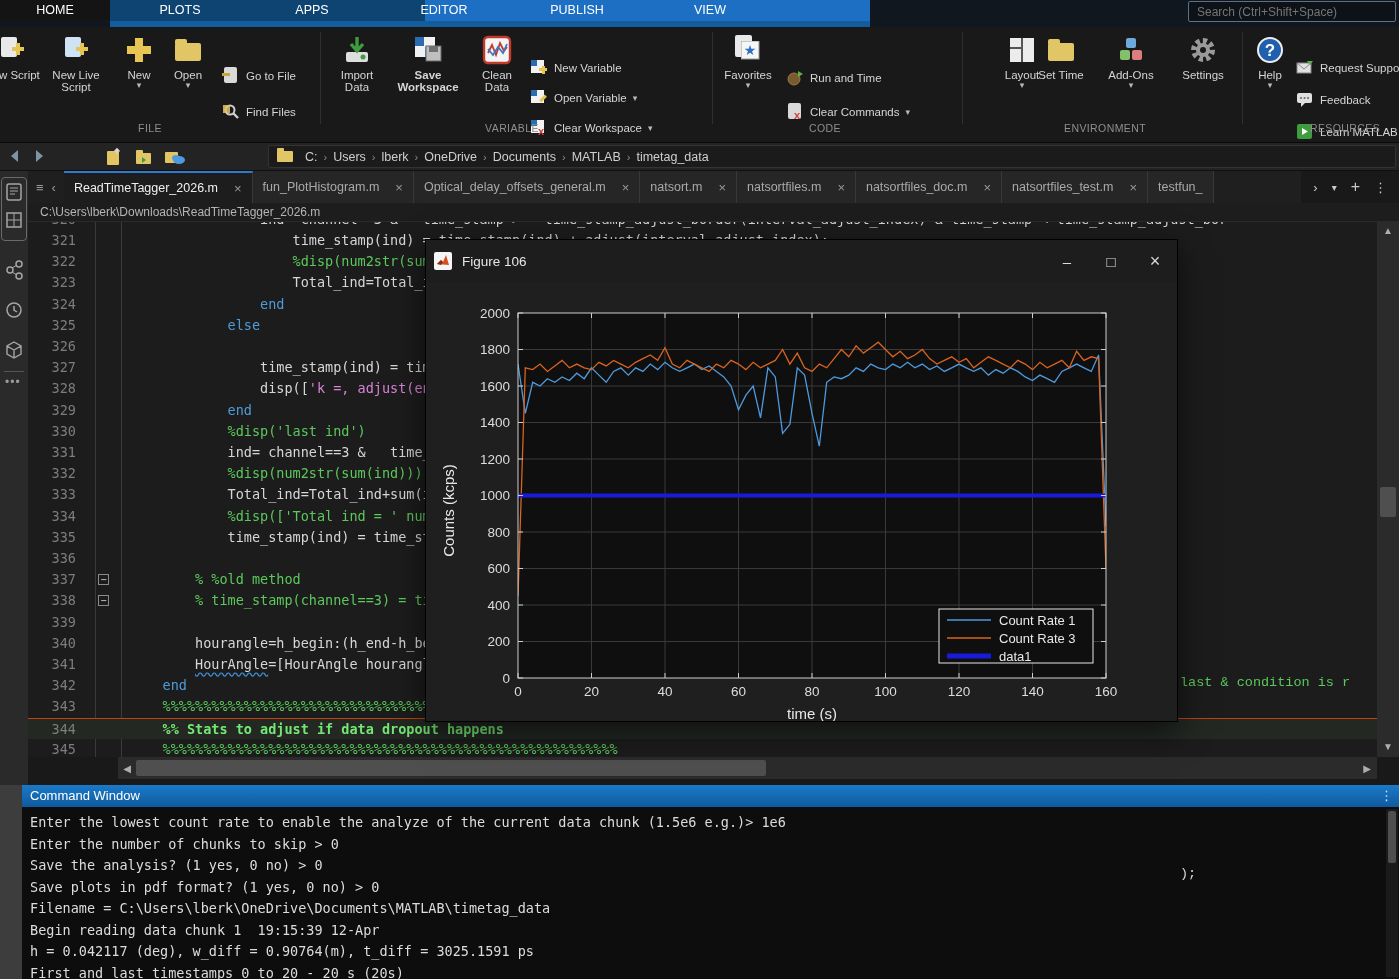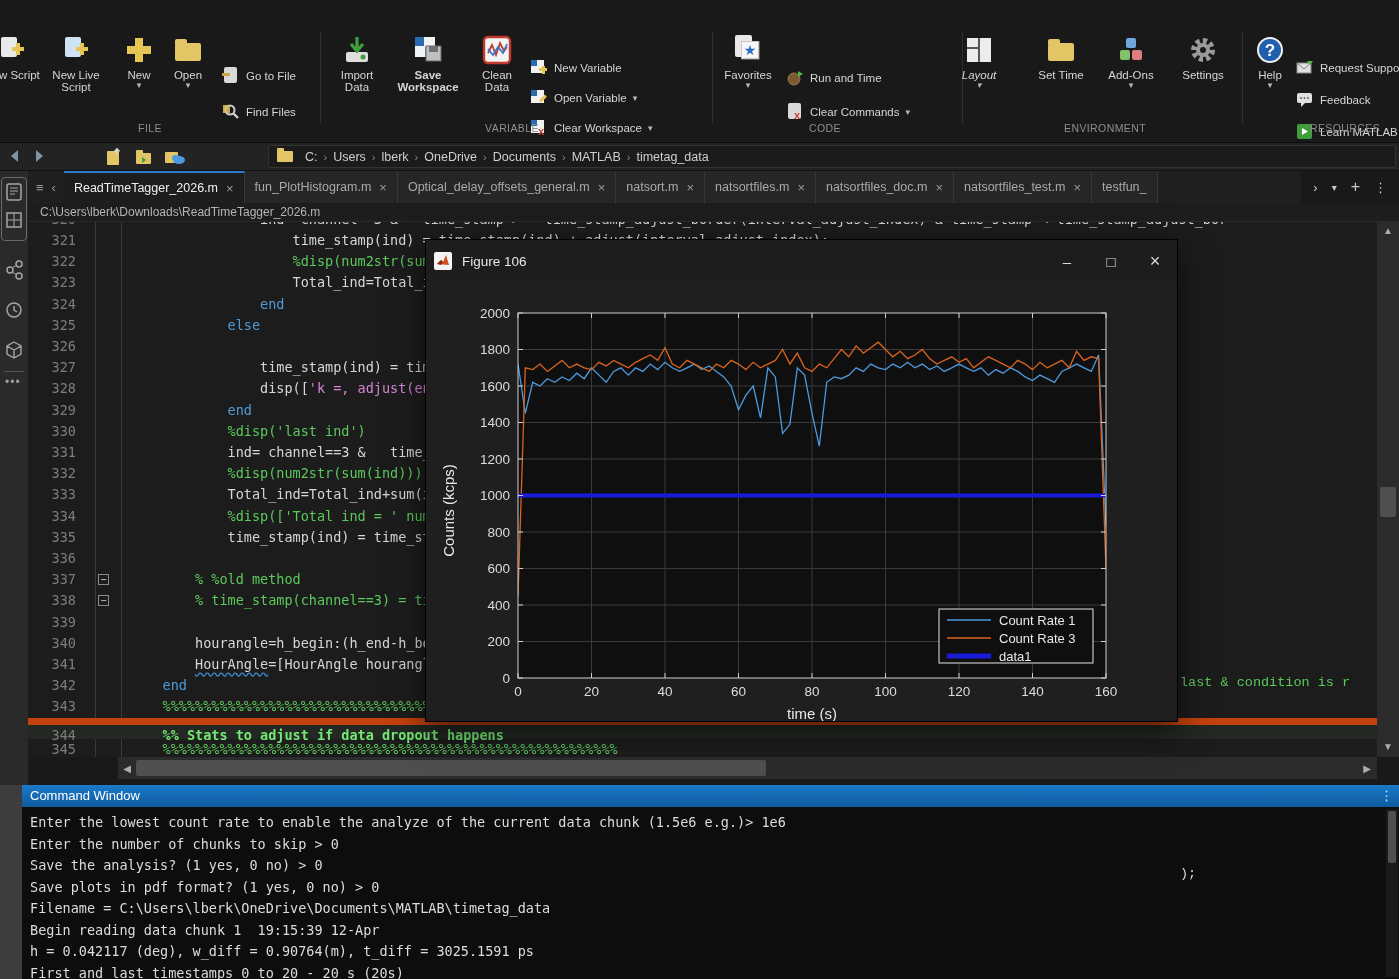--- a/index.html
+++ b/index.html
@@ -45,39 +45,39 @@
   .crumb-sep { color:#8a8a8a; font-size:11px; padding:0 2px; }
   .qab-ic { top:4px; }
 
   
   #sidebar { left:0; top:171px; width:28px; height:614px; background:#2a2a2a; }
   .sb-ic { left:3px; width:22px; height:22px; color:#a5a5a5; }
 
   
   #edtabs { left:28px; top:171px; width:1371px; height:32px; background:#1f1f1f; display:flex; align-items:stretch; overflow:hidden; }
   #edtabs-left { display:flex; align-items:center; gap:8px; padding:0 8px; color:#9a9a9a; font-size:13px; }
-  .edtab { display:flex; align-items:center; gap:8px; padding:0 10px; font-size:12.5px; color:#a9a9a9;
+  .edtab { display:flex; align-items:center; gap:16px; padding:0 10px; font-size:12.5px; color:#a9a9a9;
     background:#262626; border-right:1px solid #383838; white-space:nowrap; }
   .edtab.active { background:#1d1d1d; color:#f0f0f0; border-top:2px solid #2d7ad0; }
   .edtab .x { color:#9a9a9a; font-size:13px; }
   #edtabs-right { margin-left:auto; display:flex; align-items:center; gap:14px; padding:0 12px; color:#c9c9c9; font-size:13px; background:#191919; }
 
   
   #fpathbar { left:28px; top:203px; width:1371px; height:19px; background:#1d1d1d; border-bottom:1px solid #2a2a2a;
     color:#b5b5b5; font-size:12px; line-height:19px; padding-left:12px; }
 
   
   #editor { left:28px; top:222px; width:1349px; height:535px; background:#1c1c1c; overflow:hidden; }
   .gutline { top:0; width:1px; height:535px; background:#3a3a3a; }
   .code-row { left:0; width:1349px; height:21.2px; font-family:"DejaVu Sans Mono", monospace; font-size:13.5px; line-height:21.2px; white-space:pre; }
   .code-row .ln { position:absolute; left:4px; width:44px; text-align:right; color:#7d7d7d; }
   .code-row .ct { position:absolute; left:102px; }
   .tok-c { color:#d6d6d6; } .tok-k { color:#4f9bd8; } .tok-m { color:#5bc95b; } .tok-s { color:#d583d5; }
   .tok-w { color:#d6d6d6; text-decoration:underline; text-decoration-style:wavy; text-decoration-color:#3f8fd6; text-underline-offset:3px; }
-  .secrow { background:#232823; border-top:7px solid #c2410c; }
+  .secrow { background:#232823; border-top:1px solid #c2410c; }
   .secrow .tok-m { color:#74e874; font-weight:bold; }
   .foldbox { position:absolute; left:70px; top:5px; width:11px; height:11px; border:1px solid #8a8a8a; background:#1c1c1c;
     color:#cfcfcf; font-size:10px; line-height:9px; text-align:center; }
   .rfrag { position:absolute; font-family:Liberation Mono, monospace; font-size:13.5px; line-height:21.2px; white-space:pre; }
 
   
   #vscroll { left:1377px; top:222px; width:22px; height:535px; background:#2b2b2b; }
   #hscroll { left:118px; top:757px; width:1259px; height:22px; background:#2b2b2b; }
   .sc-arrow { color:#aeaeae; font-size:10px; text-align:center; }
   .sc-thumb { background:#4f4f4f; border-radius:2px; }
@@ -98,20 +98,32 @@
   .cmdline { position:absolute; left:30px; font-family:"DejaVu Sans Mono", monospace; font-size:13.5px;
     color:#dcdcdc; white-space:pre; line-height:21.5px; }
   #cmdstrip { left:0; top:785px; width:22px; height:194px; background:#3d3d3d; z-index:2; }
   #cmdscroll { left:1386px; top:809px; width:12px; height:168px; background:#1a1a1a; z-index:3; }
 </style>
 </head>
 <body>
 
 <div id="stage">
 
+  <div id="tabstrip" class="abs">
+    <div class="band1 abs"></div>
+    <div class="band2 abs"></div>
+    <div class="underband abs"></div>
+    <div class="rtab abs" style="left:0;width:110px;background:#141414;">HOME</div>
+    <div class="rtab abs" style="left:130px;width:100px;">PLOTS</div>
+    <div class="rtab abs" style="left:262px;width:100px;">APPS</div>
+    <div class="rtab abs" style="left:394px;width:100px;">EDITOR</div>
+    <div class="rtab abs" style="left:527px;width:100px;">PUBLISH</div>
+    <div class="rtab abs" style="left:660px;width:100px;">VIEW</div>
+    <input id="search-box" class="abs" readonly="" placeholder="Search (Ctrl+Shift+Space)" style="">
+  </div>
 
   <div id="ribbon" class="abs">
 
     <div class="rbtn abs" style="left:-16px;width:56px;">
       <div class="big-ic">
           <span class="doc" style="left:4px;top:2px;"></span>
           <span class="plus" style="left:15px;top:12px;width:12px;height:4px;"></span>
           <span class="plus" style="left:19px;top:8px;width:4px;height:12px;"></span>
         </div>
       <div>New Script</div>
@@ -239,21 +251,21 @@
       <span class="icbox" style="width:18px;height:18px;">
           <span class="doc" style="left:2px;top:0;width:13px;height:16px;background:#d9d9d9;"></span>
           <span style="position:absolute;left:8px;top:6px;color:#d04040;font-weight:bold;font-size:11px;">x</span>
         </span>
       <span>Clear Commands</span>
       <span class="caret">▾</span>
     </div>
     <div class="vdiv abs" style="left:962px;"></div>
     <div class="seclabel abs" style="left:760px;width:130px;">CODE</div>
 
-    <div class="rbtn abs" style="left:953px;width:52px;font-style:italic;">
+    <div class="rbtn abs" style="left:996px;width:52px;">
       <div class="big-ic"><svg width="30" height="30">
             <rect x="3" y="3" width="24" height="24" fill="#ececec"></rect>
             <line x1="15" y1="3" x2="15" y2="27" stroke="#555" stroke-width="2"></line>
             <line x1="3" y1="13" x2="15" y2="13" stroke="#555" stroke-width="2"></line>
           </svg></div>
       <div>Layout</div>
       <div class="caret">▾</div>
     </div>
     <div class="rbtn abs" style="left:1032px;width:58px;">
       <div class="big-ic">

